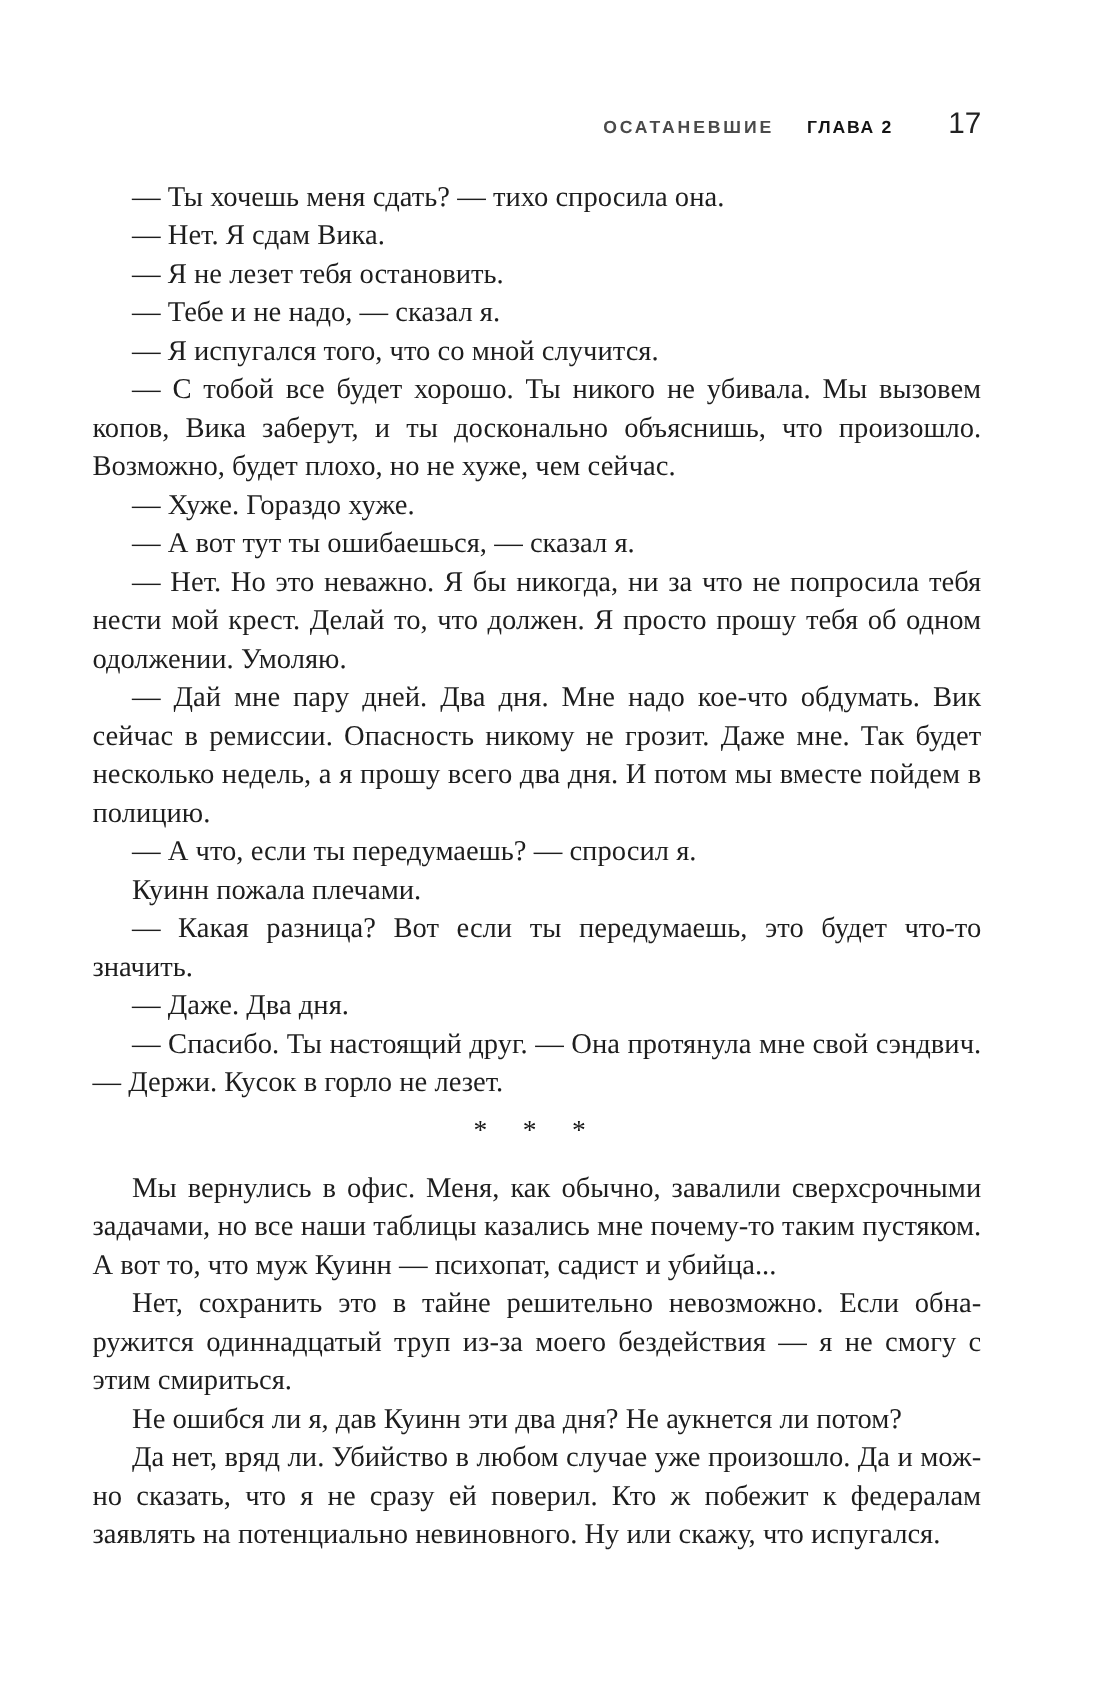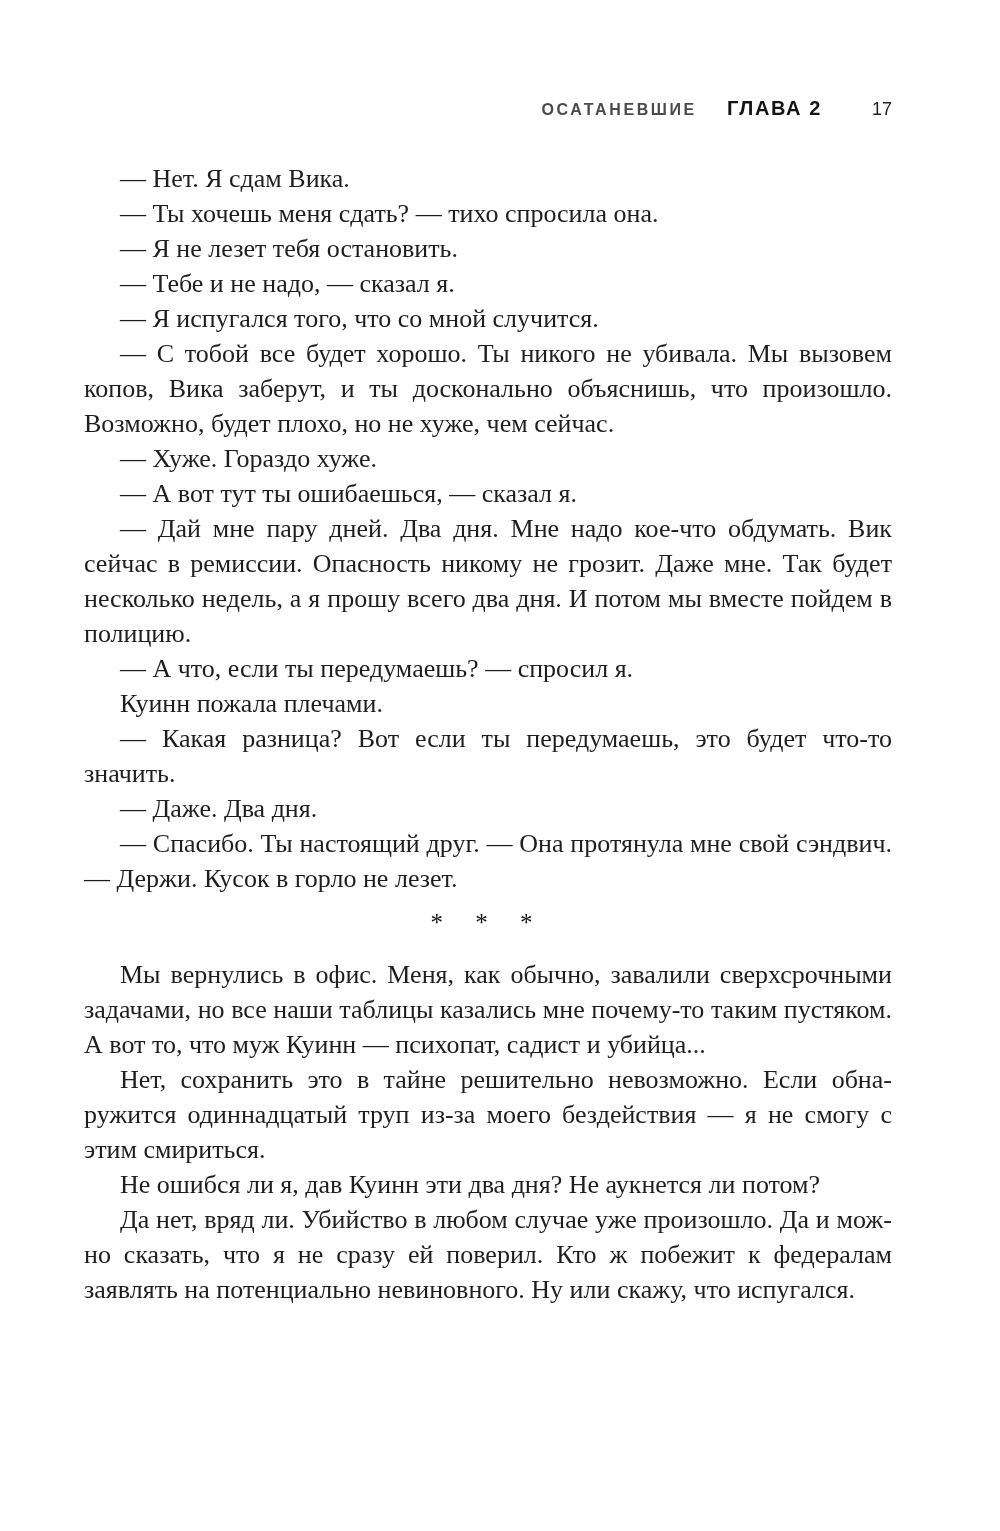--- a/index.html
+++ b/index.html
@@ -28,29 +28,29 @@
   }
   .running-header .book-title {
     font-size: 16px;
     font-weight: 600;
     letter-spacing: 2.6px;
     color: #4a4a4a;
     text-transform: uppercase;
   }
   .running-header .chapter-label {
     margin-left: 30px;
-    font-size: 20px;
+    font-size: 16px;
     font-weight: 700;
     letter-spacing: 1.6px;
     color: #141414;
     text-transform: uppercase;
   }
   .running-header .page-number {
     margin-left: 50px;
-    font-size: 18px;
+    font-size: 27px;
     font-weight: 400;
     color: #222222;
   }
   .body-text {
     position: absolute;
     top: 161px;
     left: 84px;
     width: 808px;
     font-size: 26px;
     line-height: 35px;
@@ -77,28 +77,29 @@
 
 <div class="page">
 
   <div class="running-header">
     <span class="book-title">ОСАТАНЕВШИЕ</span>
     <span class="chapter-label">ГЛАВА 2</span>
     <span class="page-number">17</span>
   </div>
 
   <div class="body-text">
+      <p class="para">— Ты хочешь меня сдать? — тихо спросила она.</p>
       <p class="para">— Нет. Я сдам Вика.</p>
-      <p class="para">— Ты хочешь меня сдать? — тихо спросила она.</p>
       <p class="para">— Я не лезет тебя остановить.</p>
       <p class="para">— Тебе и не надо, — сказал я.</p>
       <p class="para">— Я испугался того, что со мной случится.</p>
       <p class="para">— С тобой все будет хорошо. Ты никого не убивала. Мы вызовем копов, Вика заберут, и ты досконально объяснишь, что произошло. Возможно, будет плохо, но не хуже, чем сейчас.</p>
       <p class="para">— Хуже. Гораздо хуже.</p>
       <p class="para">— А вот тут ты ошибаешься, — сказал я.</p>
+      <p class="para">— Нет. Но это неважно. Я бы никогда, ни за что не попросила тебя нести мой крест. Делай то, что должен. Я просто прошу тебя об одном одолжении. Умоляю.</p>
       <p class="para">— Дай мне пару дней. Два дня. Мне надо кое-что обдумать. Вик сейчас в ремиссии. Опасность никому не грозит. Даже мне. Так будет несколько недель, а я прошу всего два дня. И потом мы вместе пойдем в полицию.</p>
       <p class="para">— А что, если ты передумаешь? — спросил я.</p>
       <p class="para">Куинн пожала плечами.</p>
       <p class="para">— Какая разница? Вот если ты передумаешь, это будет что-то значить.</p>
       <p class="para">— Даже. Два дня.</p>
       <p class="para">— Спасибо. Ты настоящий друг. — Она протянула мне свой сэнд­вич. — Держи. Кусок в горло не лезет.</p>
       <p class="separator">* * *</p>
       <p class="para">Мы вернулись в офис. Меня, как обычно, завалили сверхсрочными задачами, но все наши таблицы казались мне почему-то таким пустяком. А вот то, что муж Куинн — психопат, садист и убийца...</p>
       <p class="para">Нет, сохранить это в тайне решительно невозможно. Если обна­ружится одиннадцатый труп из-за моего бездействия — я не смогу с этим смириться.</p>
       <p class="para">Не ошибся ли я, дав Куинн эти два дня? Не аукнется ли потом?</p>

